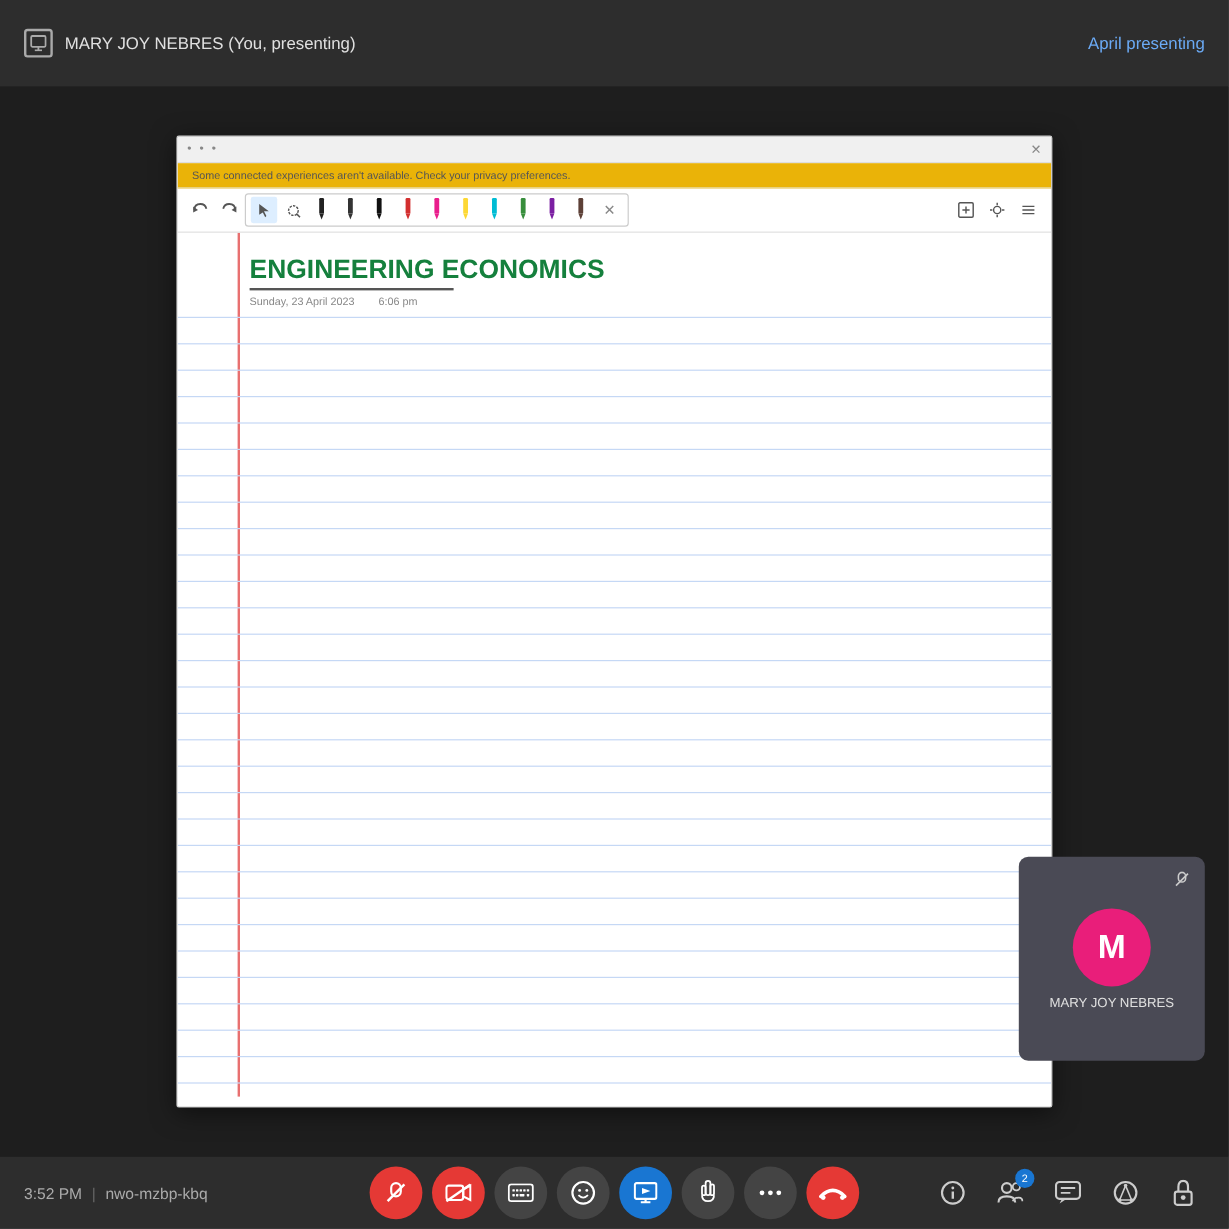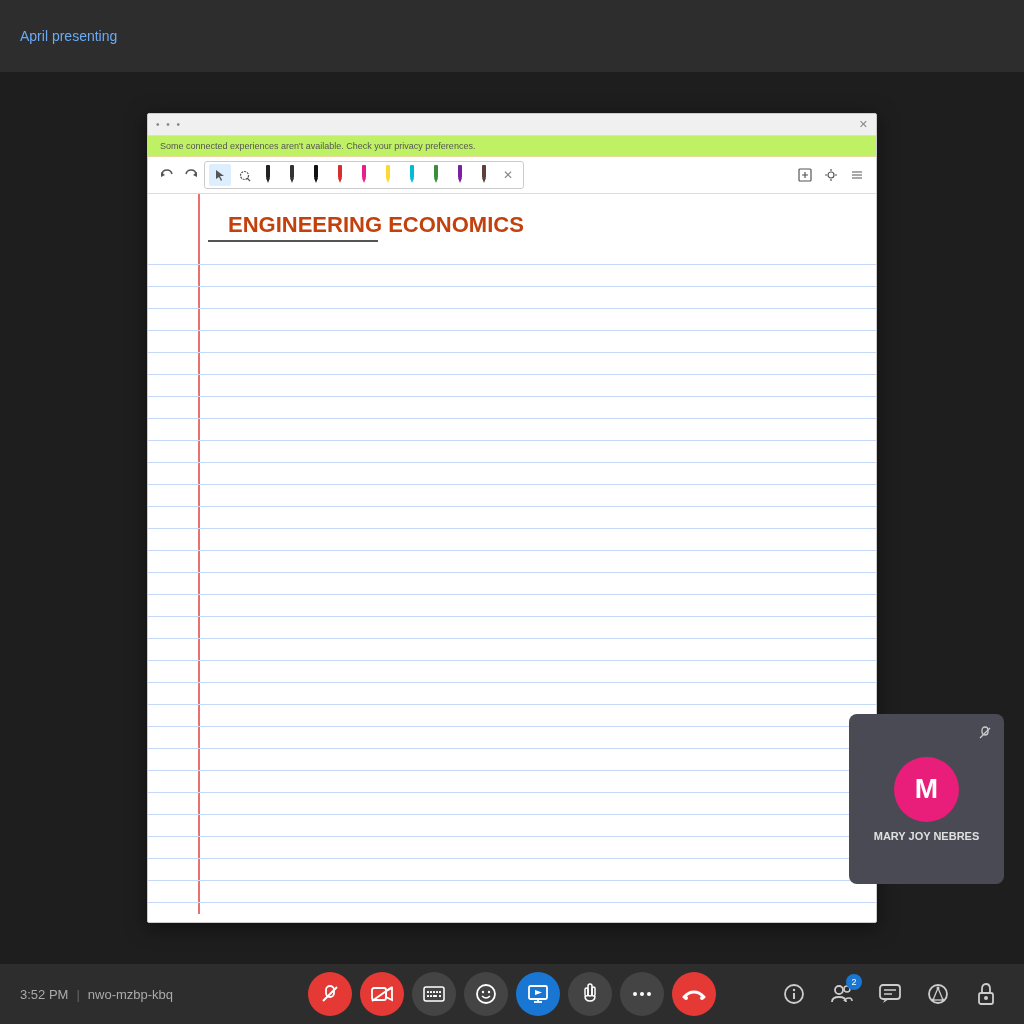--- a/index.html
+++ b/index.html
@@ -92,21 +92,21 @@
       letter-spacing: 2px;
     }
     #window-close {
       color: #888;
       font-size: 11px;
       cursor: pointer;
     }
 
     
     #privacy-banner {
-      background: #bef264;
+      background: #eab308;
       border-bottom: 1px solid #e8d9a0;
       padding: 5px 12px;
       font-size: 9px;
       color: #555;
     }
 
     
     #toolbar {
       display: flex;
       align-items: center;
@@ -165,24 +165,23 @@
       left: 50px;
       top: 0;
       bottom: 0;
       width: 1.5px;
       background: #e87070;
     }
 
     #notebook-title {
       font-size: 22px;
       font-weight: bold;
-      color: #c2410c;
+      color: #15803d;
       margin-bottom: 2px;
       font-family: Arial, sans-serif;
-      margin-left: 20px;
     }
     #title-underline {
       border: none;
       border-top: 2px solid #555;
       margin-bottom: 4px;
       width: 170px;
     }
     #notebook-date {
       font-size: 9px;
       color: #888;
@@ -229,21 +228,21 @@
       align-items: center;
       justify-content: center;
       color: white;
       font-size: 28px;
       font-weight: bold;
     }
     #participant-name-tile {
       color: #e0e0e0;
       font-size: 11px;
       text-align: center;
-      font-weight: 700;
+      font-weight: 400;
     }
     #mic-off-icon-tile {
       position: absolute;
       top: 10px;
       right: 10px;
       width: 18px;
       height: 18px;
       display: flex;
       align-items: center;
       justify-content: center;
@@ -336,20 +335,30 @@
       justify-content: center;
     }
 
     
     svg { display: block; }
   </style>
 </head>
 <body>
 
 <div id="top-bar">
+  <div id="top-bar-left">
+    <div id="present-icon-box">
+      <svg width="14" height="14" viewBox="0 0 14 14">
+        <rect x="1" y="1" width="12" height="9" rx="1" fill="none" stroke="#aaa" stroke-width="1.5"></rect>
+        <line x1="7" y1="10" x2="7" y2="13" stroke="#aaa" stroke-width="1.5"></line>
+        <line x1="4" y1="13" x2="10" y2="13" stroke="#aaa" stroke-width="1.5"></line>
+      </svg>
+    </div>
+    <span id="presenter-name">MARY JOY NEBRES (You, presenting)</span>
+  </div>
   <a id="stop-presenting">April presenting</a>
 </div>
 
 <div id="main-content">
 
   <div id="notebook-window">
 
     <div id="window-chrome">
       <span id="window-dots">• • •</span>
       <span id="window-close">✕</span>
@@ -513,20 +522,24 @@
           <div class="ruled-line" style="top: 620px;"></div>
           <div class="ruled-line" style="top: 642px;"></div>
           <div class="ruled-line" style="top: 664px;"></div>
           <div class="ruled-line" style="top: 686px;"></div>
           <div class="ruled-line" style="top: 708px;"></div>
         </div>
 
       <div style="position:relative; z-index:1; padding: 8px 0 0 0;">
         <div id="notebook-title">ENGINEERING ECONOMICS</div>
         <div id="title-underline"></div>
+        <div id="notebook-date">
+          <span>Sunday, 23 April 2023</span>
+          <span>6:06 pm</span>
+        </div>
       </div>
 
     </div>
 
   </div>
 
   <div id="participant-tile">
     <div id="mic-off-icon-tile">
       <svg width="14" height="14" viewBox="0 0 14 14">
         <rect x="4" y="1" width="6" height="8" rx="3" fill="none" stroke="#ccc" stroke-width="1.3"></rect>

